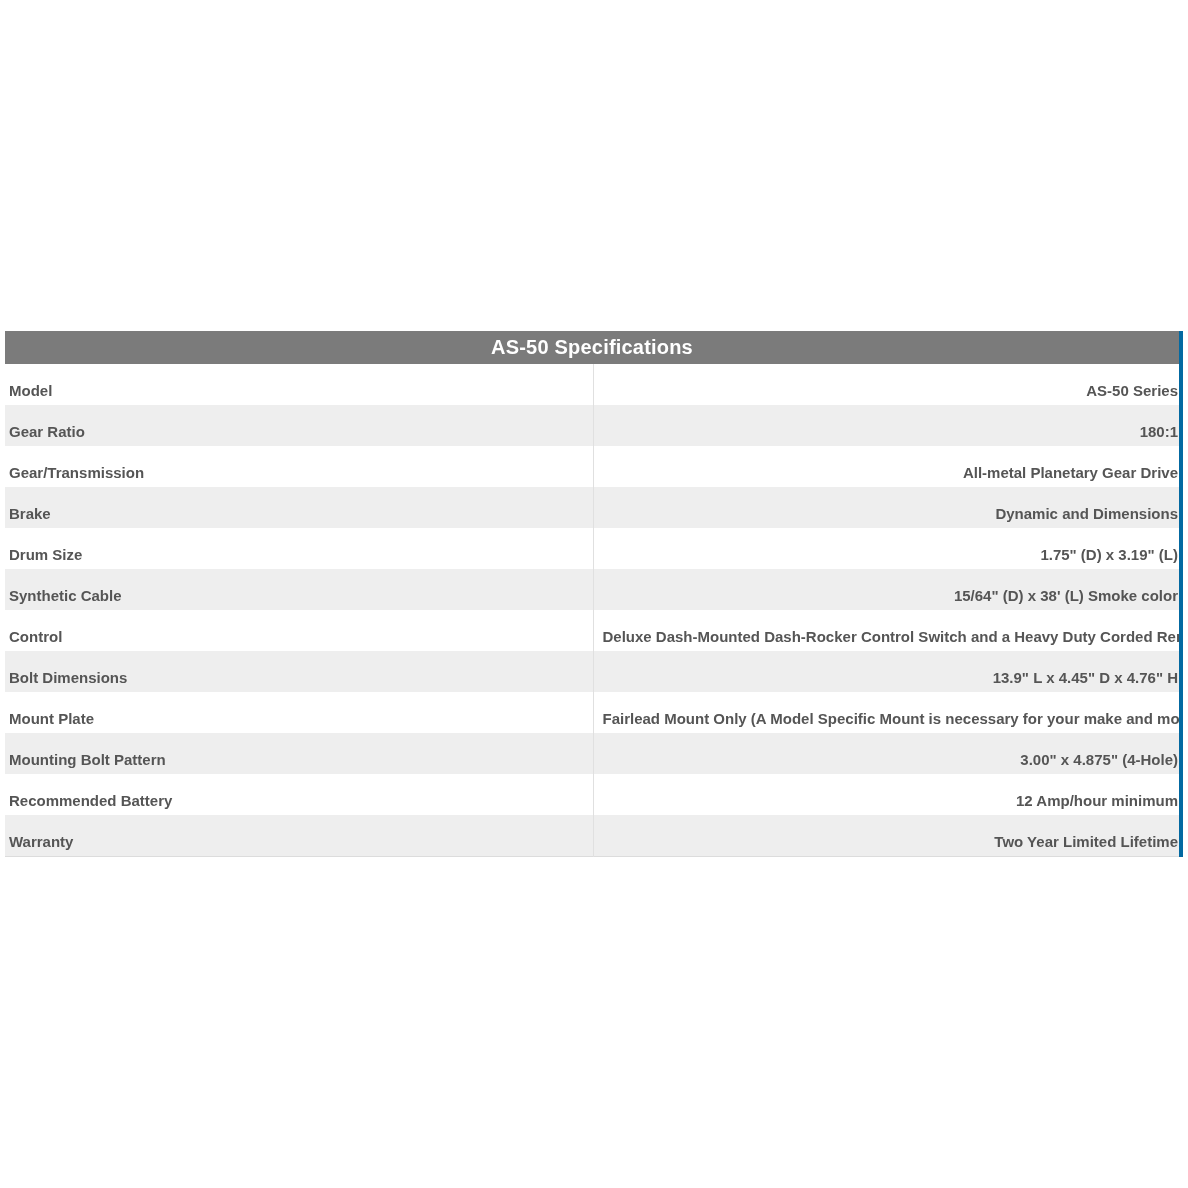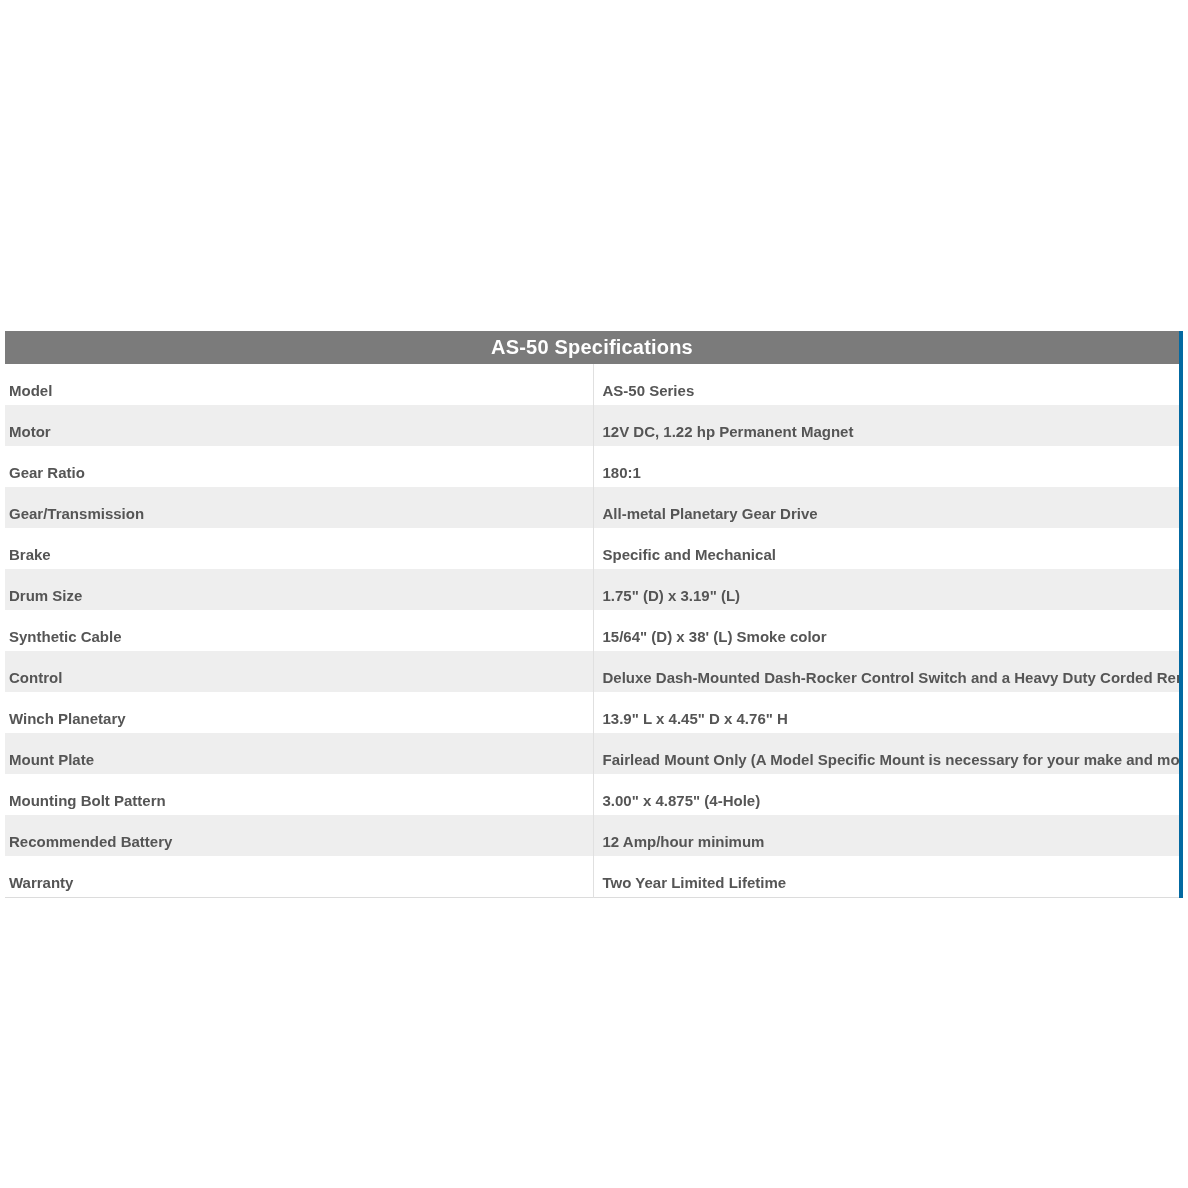--- a/index.html
+++ b/index.html
@@ -50,20 +50,21 @@
     white-space: nowrap;
     overflow: hidden;
   }
   table.spec-table td.label-cell {
     width: 202px;
     padding-left: 4px;
     border-right: 1px solid #e0e0e0;
   }
   table.spec-table td.value-cell {
     padding-left: 9px;
+    text-align: right;
   }
   table.spec-table tbody tr:nth-child(odd)  { background: #ffffff; }
   table.spec-table tbody tr:nth-child(even) { background: #eeeeee; }
 </style>
 </head>
 <body>
 
 <div class="page">
   <div class="table-wrap">
     <table class="spec-table">
@@ -71,49 +72,45 @@
         <tr>
           <th class="title-cell" colspan="2">AS-50 Specifications</th>
         </tr>
       </thead>
       <tbody id="spec-body">
           <tr>
             <td class="label-cell">Model</td>
             <td class="value-cell">AS-50 Series</td>
           </tr>
           <tr>
-            <td class="label-cell">Motor</td>
-            <td class="value-cell">12V DC, 1.22 hp Permanent Magnet</td>
-          </tr>
-          <tr>
             <td class="label-cell">Gear Ratio</td>
             <td class="value-cell">180:1</td>
           </tr>
           <tr>
             <td class="label-cell">Gear/Transmission</td>
             <td class="value-cell">All-metal Planetary Gear Drive</td>
           </tr>
           <tr>
             <td class="label-cell">Brake</td>
-            <td class="value-cell">Specific and Mechanical</td>
+            <td class="value-cell">Dynamic and Dimensions</td>
           </tr>
           <tr>
             <td class="label-cell">Drum Size</td>
             <td class="value-cell">1.75" (D) x 3.19" (L)</td>
           </tr>
           <tr>
             <td class="label-cell">Synthetic Cable</td>
             <td class="value-cell">15/64" (D) x 38' (L) Smoke color</td>
           </tr>
           <tr>
             <td class="label-cell">Control</td>
             <td class="value-cell">Deluxe Dash-Mounted Dash-Rocker Control Switch and a Heavy Duty Corded Remote Switch</td>
           </tr>
           <tr>
-            <td class="label-cell">Winch Planetary</td>
+            <td class="label-cell">Bolt Dimensions</td>
             <td class="value-cell">13.9" L x 4.45" D x 4.76" H</td>
           </tr>
           <tr>
             <td class="label-cell">Mount Plate</td>
             <td class="value-cell">Fairlead Mount Only (A Model Specific Mount is necessary for your make and model ATV)</td>
           </tr>
           <tr>
             <td class="label-cell">Mounting Bolt Pattern</td>
             <td class="value-cell">3.00" x 4.875" (4-Hole)</td>
           </tr>

